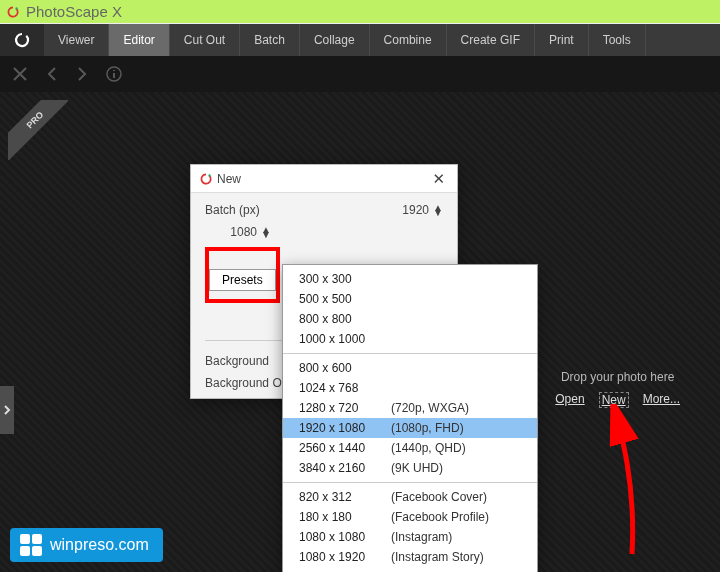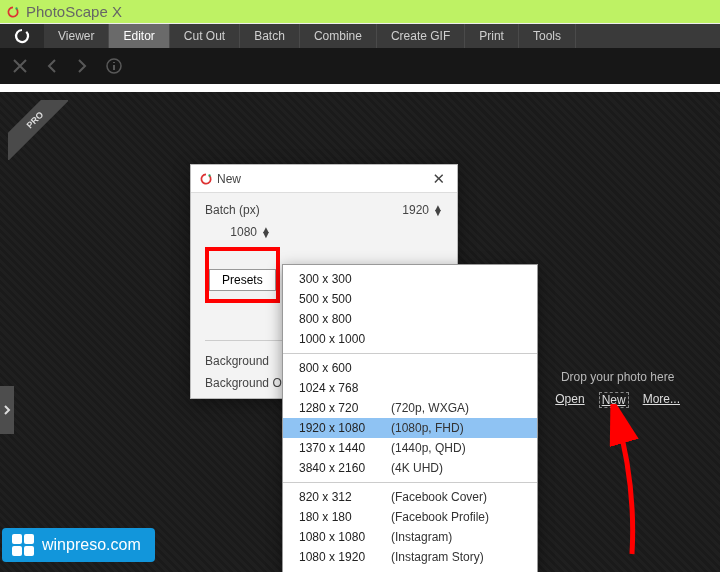--- a/index.html
+++ b/index.html
@@ -1,21 +1,21 @@
 <!DOCTYPE html>
 <html><head>
 <meta charset="utf-8">
 <style>
 * { margin: 0; padding: 0; box-sizing: border-box; font-family: "Segoe UI", Arial, sans-serif; }
 body { width: 720px; height: 572px; overflow: hidden; background: #fff; position: relative; }
 
 .titlebar { height: 24px; background: #bef264; display: flex; align-items: center; padding: 0 6px; font-size: 15px; color: #666; border-bottom: 1px solid #eee; }
 .titlebar .logo { width: 14px; height: 14px; margin-right: 6px; }
 
-.tabbar { height: 24px; background: #3a3a3a; display: flex; align-items: stretch; }
+.tabbar { height: 32px; background: #3a3a3a; display: flex; align-items: stretch; }
 .tabbar .logo-tab { width: 44px; display: flex; align-items: center; justify-content: center; background: #2b2b2b; }
 .tabbar .tab { color: #cfcfcf; font-size: 12px; padding: 0 14px; display: flex; align-items: center; border-right: 1px solid #4a4a4a; cursor: pointer; }
 .tabbar .tab.active { background: #6a6a6a; color: #fff; }
 
 .toolbar { height: 36px; background: #171717; display: flex; align-items: center; padding: 0 12px; gap: 18px; }
 .toolbar svg { opacity: .5; }
 
 .canvas { position: absolute; top: 92px; left: 0; right: 0; bottom: 0; background: #1d1d1d;
   background-image: repeating-linear-gradient(45deg, #1a1a1a 0 3px, #1f1f1f 3px 6px); }
 .sidebar-tab { position: absolute; left: 0; top: 386px; width: 14px; height: 48px; background: #4d4d4d; display: flex; align-items: center; justify-content: center; }
@@ -43,21 +43,21 @@
 .divider { border-top: 1px solid #ccc; margin: 34px 0 10px; clear: both; }
 .bg-labels { font-size: 12px; color: #444; line-height: 1.8; }
 
 .dropdown { position: absolute; left: 282px; top: 264px; width: 256px; background: #fff; border: 1px solid #999; box-shadow: 0 4px 14px rgba(0,0,0,.4); font-size: 12px; color: #222; padding: 4px 0; max-height: 310px; }
 .dd-item { padding: 3px 16px; display: flex; cursor: pointer; white-space: nowrap; }
 .dd-item .dim { width: 92px; }
 .dd-item .note { color: #333; }
 .dd-item.selected { background: #8fc3f3; }
 .dd-sep { border-top: 1px solid #ccc; margin: 4px 0; }
 
-.watermark { position: absolute; left: 2px; bottom: 10px; background: #1296db; color: #fff; font-size: 16px; padding: 6px 14px 6px 10px; border-radius: 4px; display: flex; align-items: center; gap: 8px; }
+.watermark { position: absolute; left: 10px; bottom: 10px; background: #1296db; color: #fff; font-size: 16px; padding: 6px 14px 6px 10px; border-radius: 4px; display: flex; align-items: center; gap: 8px; }
 .watermark .winicon { display: grid; grid-template-columns: 10px 10px; grid-template-rows: 10px 10px; gap: 2px; }
 .watermark .winicon div { background: #fff; border-radius: 2px; }
 </style>
 </head>
 <body>
 
 <div class="titlebar">
   <svg class="logo" viewBox="0 0 24 24">
       <path d="M12 4a8 8 0 1 0 5.7 2.3" fill="none" stroke="#d33" stroke-width="3"></path>
       <circle cx="18" cy="6" r="2" fill="#2a6"></circle>
@@ -68,20 +68,21 @@
 <div class="tabbar">
   <div class="logo-tab">
     <svg width="18" height="18" viewBox="0 0 24 24">
         <path d="M12 4a8 8 0 1 0 5.7 2.3" fill="none" stroke="#fff" stroke-width="3"></path>
       </svg>
   </div>
   <div class="tab">Viewer</div>
   <div class="tab active">Editor</div>
   <div class="tab">Cut Out</div>
   <div class="tab">Batch</div>
+  <div class="tab">Collage</div>
   <div class="tab">Combine</div>
   <div class="tab">Create GIF</div>
   <div class="tab">Print</div>
   <div class="tab">Tools</div>
 </div>
 
 <div class="toolbar">
   <svg width="16" height="16" viewBox="0 0 16 16">
       <path d="M2 2l12 12M14 2L2 14" stroke="#999" stroke-width="2"></path>
     </svg>
@@ -185,26 +186,26 @@
     </div>
     <div class="dd-item">
       <span class="dim">1280 x 720</span>
       <span class="note">(720p, WXGA)</span>
     </div>
     <div class="dd-item selected">
       <span class="dim">1920 x 1080</span>
       <span class="note">(1080p, FHD)</span>
     </div>
     <div class="dd-item">
-      <span class="dim">1370 x 1440</span>
+      <span class="dim">2560 x 1440</span>
       <span class="note">(1440p, QHD)</span>
     </div>
     <div class="dd-item">
       <span class="dim">3840 x 2160</span>
-      <span class="note">(4K UHD)</span>
+      <span class="note">(9K UHD)</span>
     </div>
     <div class="dd-sep"></div>
     <div class="dd-item">
       <span class="dim">820 x 312</span>
       <span class="note">(Facebook Cover)</span>
     </div>
     <div class="dd-item">
       <span class="dim">180 x 180</span>
       <span class="note">(Facebook Profile)</span>
     </div>

